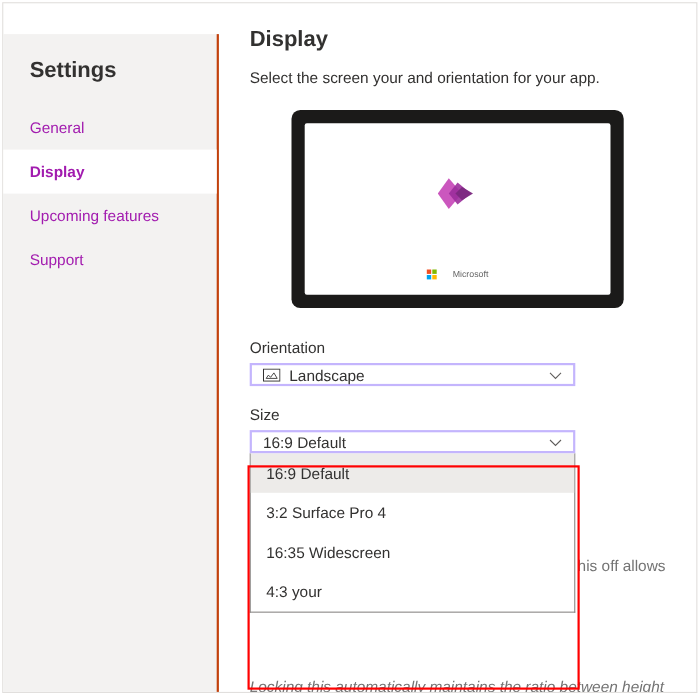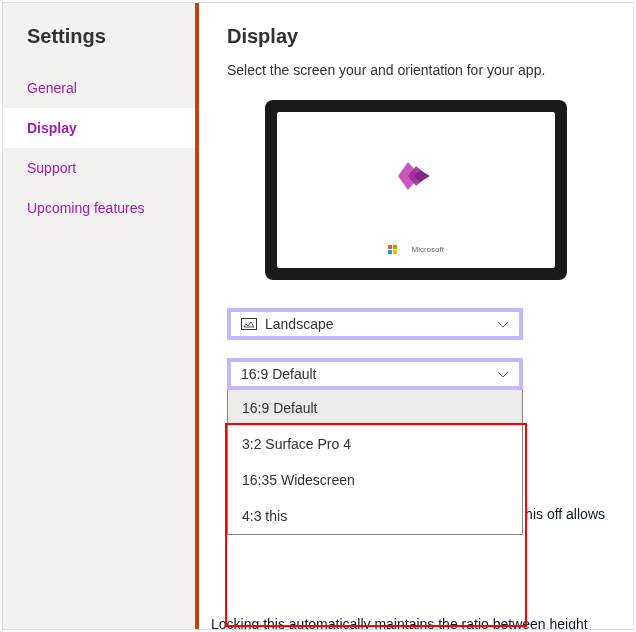--- a/index.html
+++ b/index.html
@@ -19,22 +19,23 @@
     .container {
       display: flex;
       width: 632px;
       height: 628px;
       border: 1px solid #e1dfdd;
       margin: 2px;
     }
     .sidebar {
       width: 196px;
       background: #f3f2f1;
-      border-right: 4px solid #c2410c;
+      border-right: 2px solid #c2410c;
       padding-top: 22px;
+      margin-top: 28px;
     }
     .sidebar-title {
       font-size: 20px;
       font-weight: 600;
       padding: 0 24px 20px 24px;
       color: #323130;
     }
     .sidebar-item {
       padding: 12px 24px;
       cursor: pointer;
@@ -110,23 +111,23 @@
     .ms-sq.r { background: #f25022; }
     .ms-sq.g { background: #7fba00; }
     .ms-sq.b { background: #00a4ef; }
     .ms-sq.y { background: #ffb900; }
     .field-label {
       font-size: 14px;
       margin-bottom: 6px;
       color: #323130;
     }
     .dropdown {
-      border: 4px solid #c4b5fd;
+      border: 2px solid #c4b5fd;
       width: 296px;
-      height: 32px;
+      height: 21px;
       display: flex;
       align-items: center;
       padding: 0 10px;
       cursor: pointer;
       background: #fff;
       position: relative;
       margin-bottom: 18px;
     }
     .dropdown-icon {
       margin-right: 8px;
@@ -166,51 +167,52 @@
       padding: 10px 14px;
       font-size: 14px;
       cursor: pointer;
     }
     .dropdown-option.selected {
       background: #edebe9;
     }
     .bg-text {
       position: absolute;
       font-size: 14px;
-      color: #0f172a;
+      color: #737373;
       z-index: -1;
     }
     .bg-text.t1 {
       top: 503px;
       right: 28px;
     }
     .bg-text.t2 {
       top: 613px;
-      left: 12px;
+      left: 28px;
       right: 28px;
       white-space: nowrap;
+      font-style: italic;
     }
   </style>
 </head>
 <body>
 
 <div class="container">
   <div class="sidebar">
     <div class="sidebar-title">Settings</div>
     <div class="sidebar-item">
       <span>General</span>
     </div>
     <div class="sidebar-item active">
       <span>Display</span>
     </div>
     <div class="sidebar-item">
+      <span>Upcoming features</span>
+    </div>
+    <div class="sidebar-item">
       <span>Support</span>
-    </div>
-    <div class="sidebar-item">
-      <span>Upcoming features</span>
     </div>
   </div>
 
   <div class="main">
     <div class="main-title">Display</div>
     <div class="subtitle">Select the screen your and orientation for your app.</div>
 
     <div class="device-preview">
       <div class="device-screen">
         <div class="power-icon">
@@ -225,49 +227,51 @@
             <div class="ms-sq r"></div>
             <div class="ms-sq g"></div>
             <div class="ms-sq b"></div>
             <div class="ms-sq y"></div>
           </div>
           <span>Microsoft</span>
         </div>
       </div>
     </div>
 
+    <div class="field-label">Orientation</div>
     <div class="dropdown">
       <span class="dropdown-icon">
         <svg width="16" height="12" viewBox="0 0 16 12">
           <rect x="0.5" y="0.5" width="15" height="11" fill="none" stroke="#323130" stroke-width="1"></rect>
           <path d="M3 9 L5 6 L7 8 L10 4 L13 9 Z" fill="none" stroke="#323130" stroke-width="0.8"></path>
         </svg>
       </span>
       <span class="dropdown-text">Landscape</span>
       <span class="chevron">
         <svg width="12" height="8" viewBox="0 0 12 8">
             <path d="M1 1 L6 6 L11 1" fill="none" stroke="#605e5c" stroke-width="1"></path>
           </svg>
       </span>
     </div>
 
     <div class="size-section">
+      <div class="field-label">Size</div>
       <div class="dropdown size-dropdown">
         <span class="dropdown-text">16:9 Default</span>
         <span class="chevron">
           <svg width="12" height="8" viewBox="0 0 12 8">
               <path d="M1 1 L6 6 L11 1" fill="none" stroke="#605e5c" stroke-width="1"></path>
             </svg>
         </span>
       </div>
       <div class="dropdown-menu">
         <div class="dropdown-option selected">16:9 Default</div>
         <div class="dropdown-option">3:2 Surface Pro 4</div>
         <div class="dropdown-option">16:35 Widescreen</div>
-        <div class="dropdown-option">4:3 this</div>
+        <div class="dropdown-option">4:3 your</div>
       </div>
     </div>
 
     <div class="bg-text t1">his off allows</div>
     <div class="bg-text t2">Locking this automatically maintains the ratio between height</div>
 
     <div class="highlight-box"></div>
   </div>
 </div>
 

